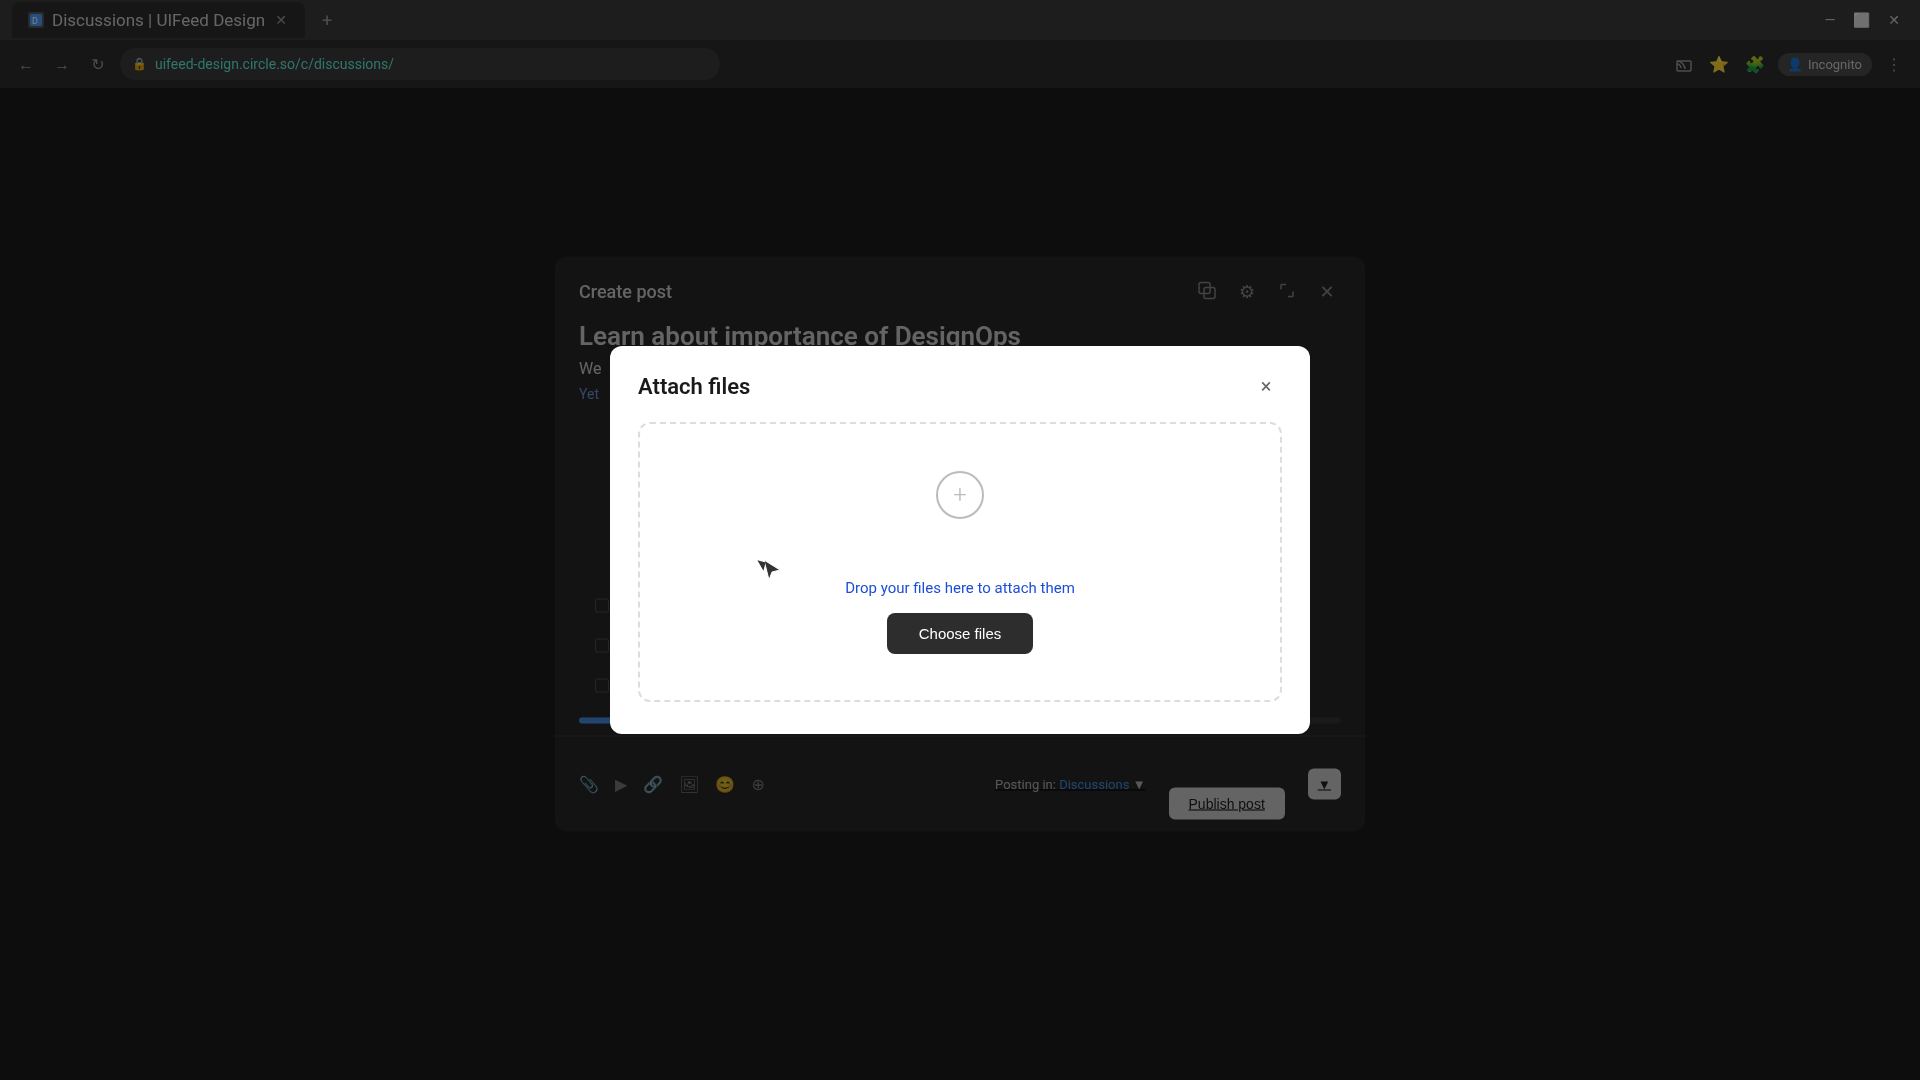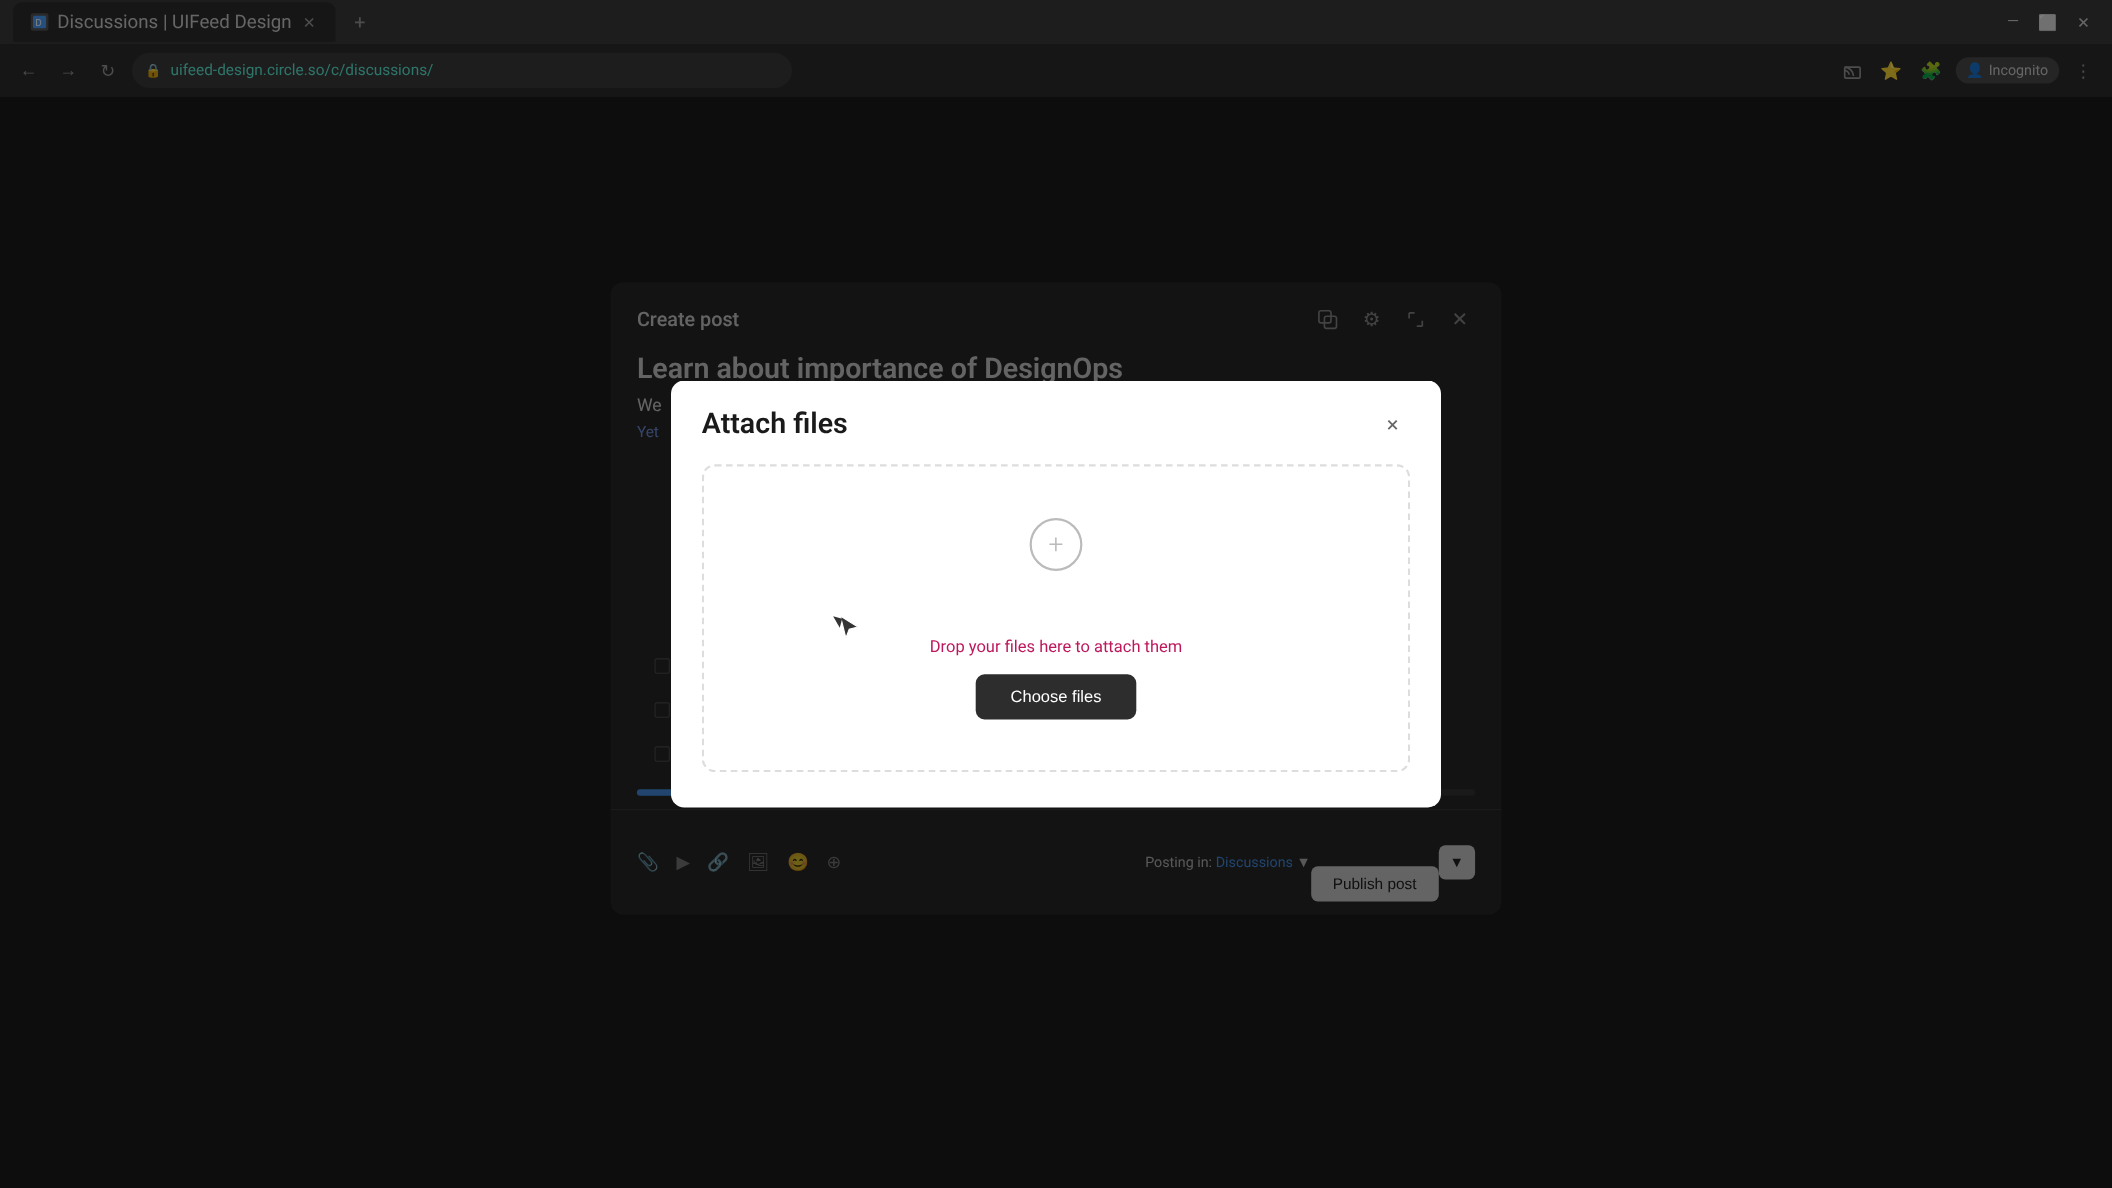--- a/index.html
+++ b/index.html
@@ -294,21 +294,22 @@
 
     .toolbar-action-icon {
       color: #888;
       font-size: 16px;
       cursor: pointer;
     }
 
     .footer-right {
       display: flex;
       align-items: center;
-      gap: 0;
+      gap: 23px;
+      text-decoration: underline;
     }
 
     .posting-in {
       color: #ccc;
       font-size: 13px;
     }
 
     .publish-btn {
       background: #e8e8e8;
       color: #222;
@@ -356,21 +357,21 @@
 
     .attach-header {
       padding: 24px 28px 20px;
       display: flex;
       align-items: center;
       justify-content: space-between;
     }
 
     .attach-title {
       color: #1a1a1a;
-      font-size: 26px;
+      font-size: 22px;
       font-weight: 600;
     }
 
     .attach-close-btn {
       width: 32px;
       height: 32px;
       display: flex;
       align-items: center;
       justify-content: center;
       color: #666;
@@ -398,21 +399,21 @@
       border-radius: 50%;
       display: flex;
       align-items: center;
       justify-content: center;
       color: #bbb;
       font-size: 24px;
       font-weight: 300;
     }
 
     .drop-text {
-      color: #be185d;
+      color: #1d4ed8;
       font-size: 15px;
       margin-top: 44px;
     }
 
     .choose-file-btn {
       background: #2d2d2d;
       color: #fff;
       border: none;
       padding: 12px 32px;
       border-radius: 8px;

